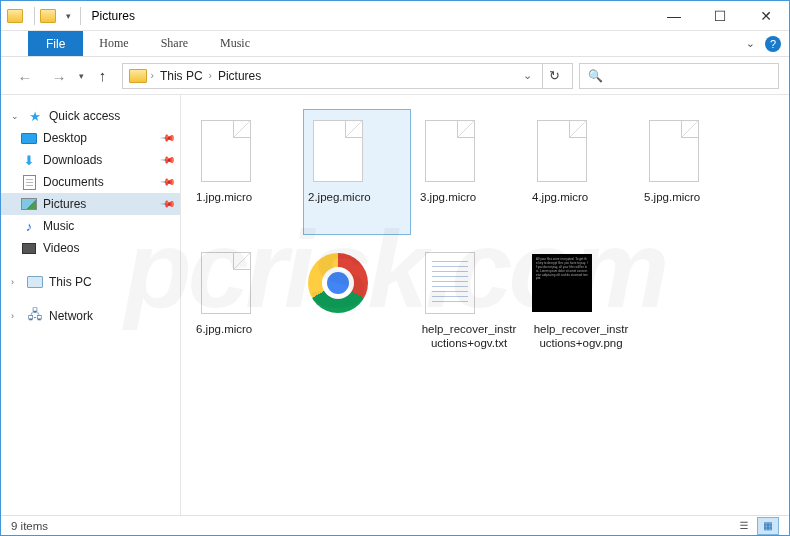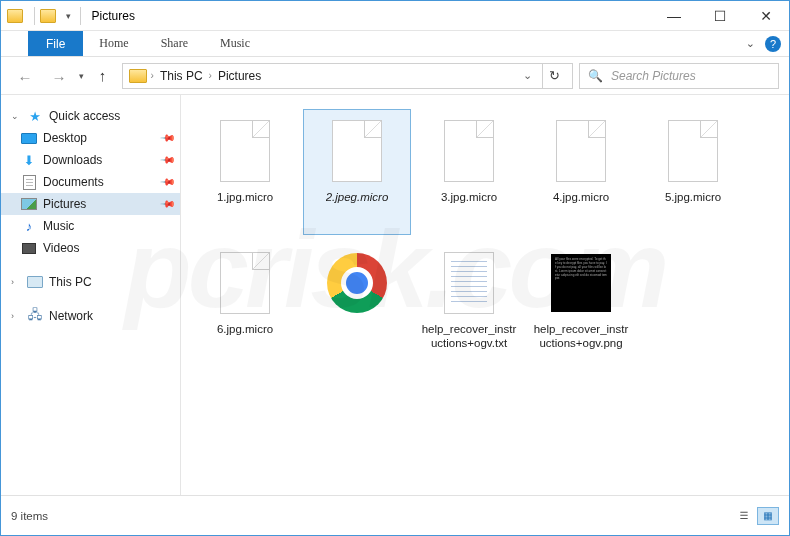--- a/index.html
+++ b/index.html
@@ -55,34 +55,34 @@
     .ico-doc { width: 13px; height: 15px; background: #fff; border: 1px solid #888; position: relative; }
     .ico-doc::before { content: ""; position: absolute; top: 3px; left: 2px; right: 2px; height: 1px; background: #bbb; box-shadow: 0 3px 0 #bbb, 0 6px 0 #bbb; }
     .ico-pic { width: 16px; height: 12px; background: linear-gradient(135deg,#7ec8e3 60%,#4a9d4a 60%); border: 1px solid #888; }
     .ico-music { color: #1e6fd6; font-size: 13px; }
     .ico-video { width: 14px; height: 11px; background: #555; border: 1px solid #333; position: relative; }
     .ico-pc { width: 16px; height: 12px; background: #d7e9f4; border: 1px solid #7aa7c7; border-radius: 1px; }
     .ico-net { color: #4a7aa8; font-size: 13px; }
 
     
     .files { flex: 1; padding: 14px 10px; display: flex; flex-wrap: wrap; align-content: flex-start; gap: 6px 4px; overflow: auto; }
-    .file { width: 108px; height: 126px; display: flex; flex-direction: column; align-items: center; padding: 6px 4px; cursor: pointer; border: 1px solid transparent; }
-    .file.selected { border: 1px solid #7bb5e0; background: #e5f1fb; font-style: italic; }
+    .file { width: 108px; height: 126px; display: flex; flex-direction: column; align-items: flex-start; padding: 6px 4px; cursor: pointer; border: 1px solid transparent; }
+    .file.selected { border: 1px solid #7bb5e0; background: #e5f1fb; }
     .file .thumb { width: 60px; height: 70px; display: flex; align-items: center; justify-content: center; margin-bottom: 4px; }
     .file .label { font-size: 11.5px; color: #222; text-align: center; line-height: 1.25; word-break: break-word; max-height: 44px; overflow: hidden; }
     .blank-page { width: 50px; height: 62px; background: #fff; border: 1px solid #ccc; position: relative; }
     .blank-page::after { content: ""; position: absolute; top: 0; right: 0; width: 16px; height: 16px; background: linear-gradient(135deg, transparent 48%, #ddd 50%, #fff 52%); border-left: 1px solid #ccc; border-bottom: 1px solid #ccc; }
     .txt-page { width: 50px; height: 62px; background: #fff; border: 1px solid #ccc; position: relative; }
     .txt-page::before { content: ""; position: absolute; top: 8px; left: 6px; right: 6px; height: 1px; background: #b5c7e0; box-shadow: 0 5px 0 #b5c7e0,0 10px 0 #b5c7e0,0 15px 0 #b5c7e0,0 20px 0 #b5c7e0,0 25px 0 #b5c7e0,0 30px 0 #b5c7e0,0 35px 0 #b5c7e0,0 40px 0 #b5c7e0; }
     .chrome-ico { width: 60px; height: 60px; border-radius: 50%; background: conic-gradient(#db4437 0 120deg, #0f9d58 120deg 240deg, #ffcd40 240deg 360deg); position: relative; }
     .chrome-ico::after { content: ""; position: absolute; top: 14px; left: 14px; width: 32px; height: 32px; background: #4285f4; border: 5px solid #fff; border-radius: 50%; box-sizing: border-box; }
     .png-thumb { width: 62px; height: 58px; background: #000; color: #aaa; font-size: 3px; padding: 4px; line-height: 1.3; overflow: hidden; word-break: break-all; }
 
     
-    .statusbar { height: 40px; border-top: 1px solid #e1e1e1; display: flex; align-items: center; font-size: 11.5px; color: #444; padding: 0 10px; gap: 8px; }
+    .statusbar { height: 20px; border-top: 1px solid #e1e1e1; display: flex; align-items: center; font-size: 11.5px; color: #444; padding: 0 10px; gap: 8px; }
     .statusbar .spacer { flex: 1; }
     .view-btns { display: flex; gap: 2px; }
     .view-btn { width: 22px; height: 18px; border: 1px solid transparent; display: flex; align-items: center; justify-content: center; font-size: 10px; color: #555; cursor: pointer; }
     .view-btn.active { border: 1px solid #7bb5e0; background: #cde5f6; color: #1e6fb5; }
 
     
     .watermark { position: absolute; inset: 0; pointer-events: none; display: flex; align-items: center; justify-content: center; }
     .watermark span { font-size: 110px; font-weight: 700; font-style: italic; color: rgba(0,0,0,0.04); letter-spacing: -4px; white-space: nowrap; font-family: Arial, sans-serif; }
 
     
@@ -128,21 +128,20 @@
       <span class="sep">›</span>
       <span class="crumb">This PC</span>
       <span class="sep">›</span>
       <span class="crumb">Pictures</span>
       <div class="spacer"></div>
       <span class="addr-dd">⌄</span>
       <span class="refresh">↻</span>
     </div>
     <div class="search">
       <span>🔍</span>
-      <input placeholder="Search Pictures" style="">
     </div>
   </div>
 
   <div class="content">
 
     <div class="sidebar">
       <div class="side-group">
         <div class="side-item head">
           <span class="exp">⌄</span>
           <span class="ico ico-star">★</span>

